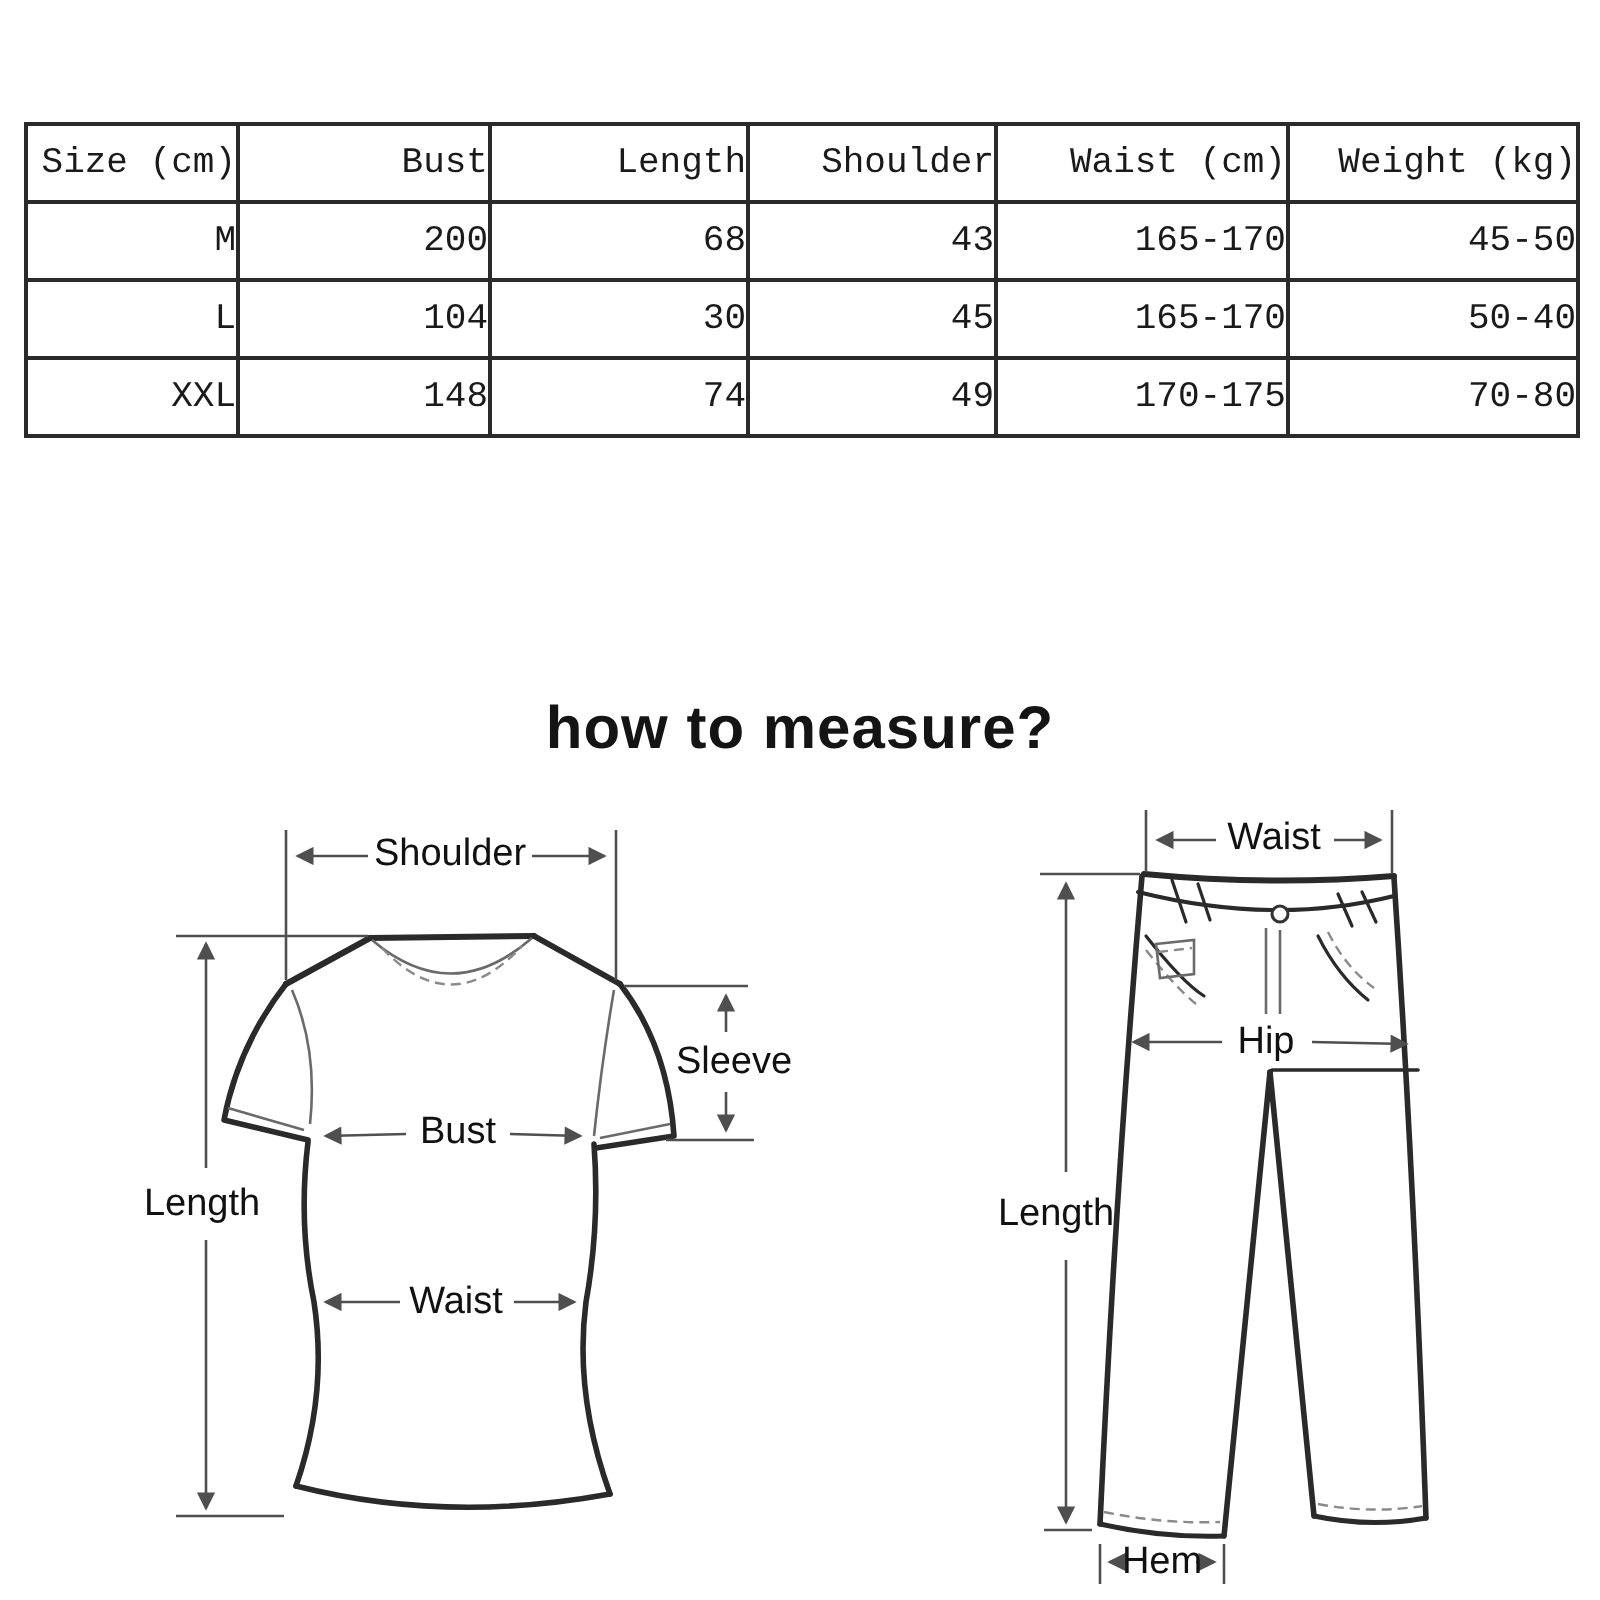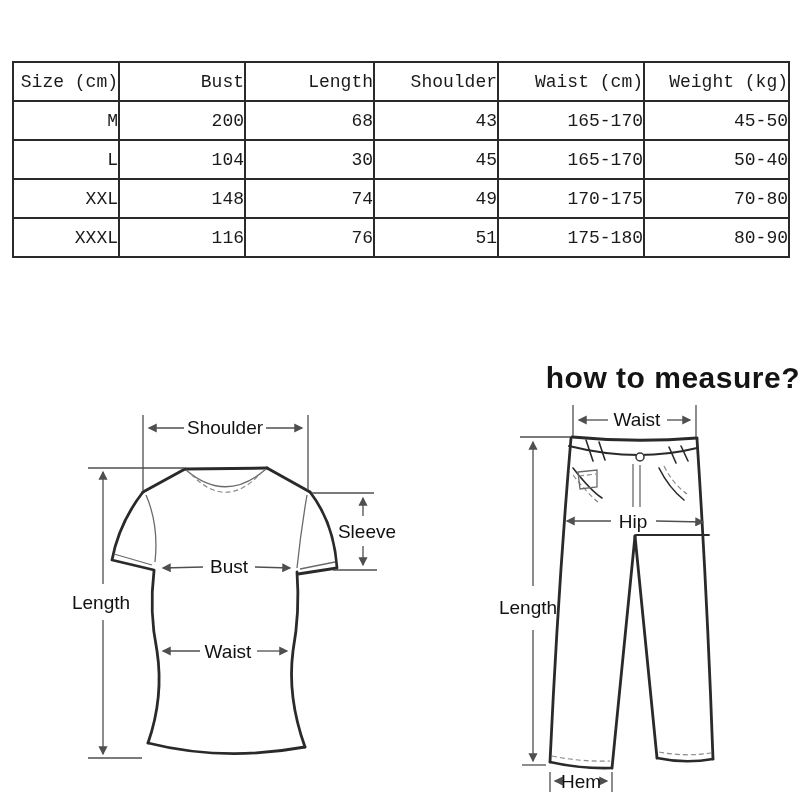--- a/index.html
+++ b/index.html
@@ -29,24 +29,24 @@
     text-align: right;
     vertical-align: middle;
     font-weight: normal;
     padding: 0;
     white-space: nowrap;
     overflow: hidden;
   }
   
   .section-title {
     position: absolute;
-    top: 361px;
+    top: 348px;
     left: 0;
     width: 800px;
-    text-align: right;
+    text-align: center;
     font-size: 30px;
     font-weight: 600;
     letter-spacing: 0.5px;
     color: #141414;
   }
   
   svg.diagram {
     position: absolute;
     left: 0;
     top: 390px;
@@ -102,28 +102,20 @@
         <td>50-40</td>
       </tr>
       <tr>
         <td>XXL</td>
         <td>148</td>
         <td>74</td>
         <td>49</td>
         <td>170-175</td>
         <td>70-80</td>
       </tr>
-      <tr>
-        <td>XXXL</td>
-        <td>116</td>
-        <td>76</td>
-        <td>51</td>
-        <td>175-180</td>
-        <td>80-90</td>
-      </tr>
     </tbody>
   </table>
 
   <div class="section-title">how to measure?</div>
 
   <svg class="diagram" viewBox="0 0 800 410" xmlns="http://www.w3.org/2000/svg">
     <defs>
       <marker id="ah" viewBox="0 0 10 10" refX="8.5" refY="5" markerWidth="8" markerHeight="7" orient="auto">
         <path d="M0,0 L10,5 L0,10 z" fill="#4f4f4f"></path>
       </marker>

